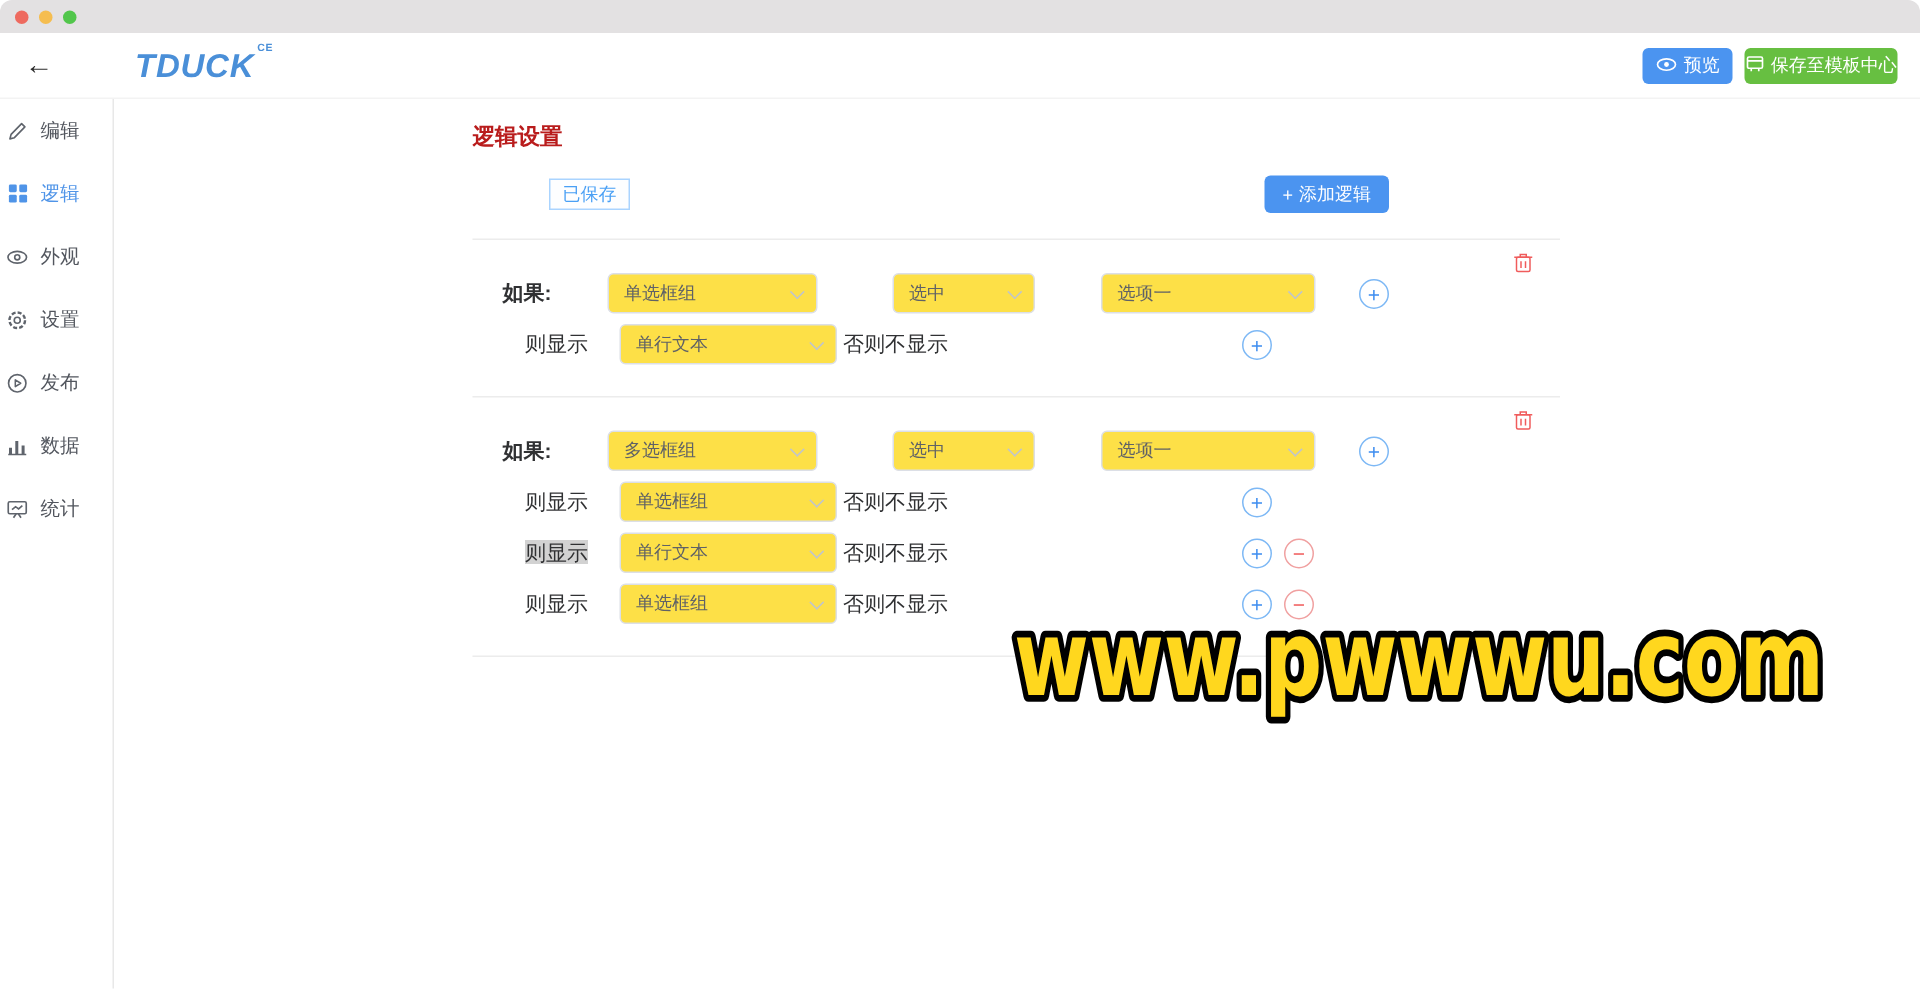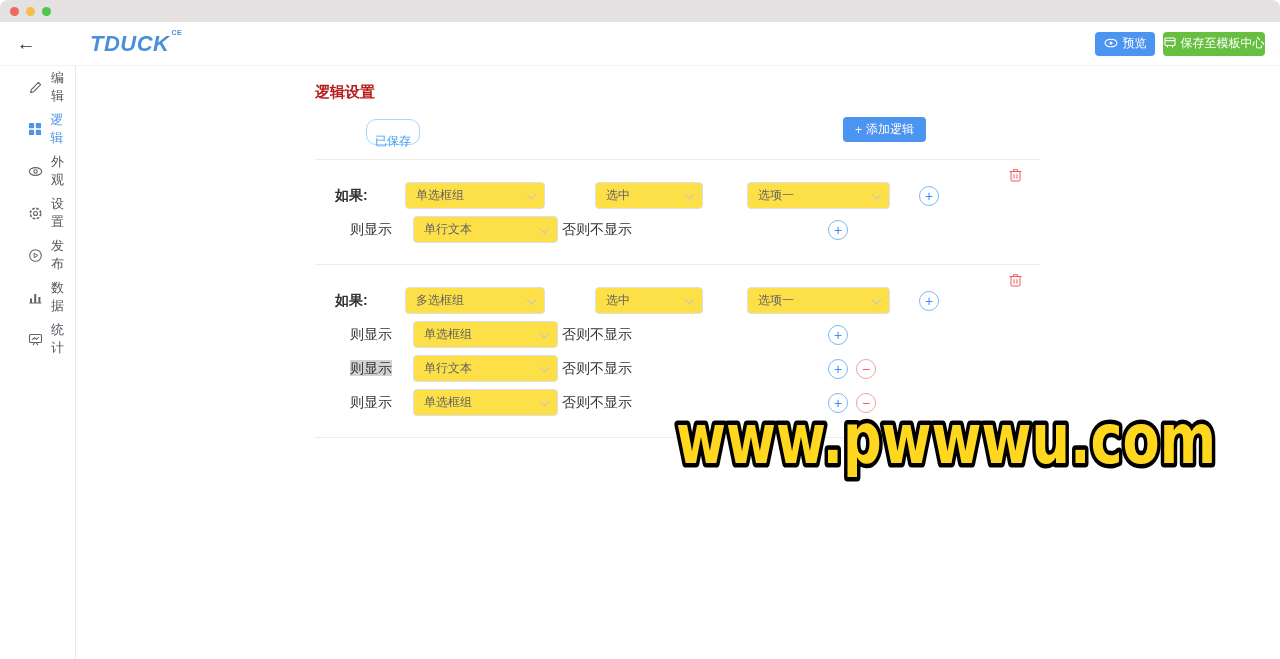--- a/index.html
+++ b/index.html
@@ -22,32 +22,32 @@
           font-style:italic; font-weight:bold; font-size:22px; color:#4a8fd8; letter-spacing:.5px; }
   .logo .sup { font-style:normal; font-size:7px; font-weight:bold; vertical-align:top; position:relative; top:-2px; margin-left:2px; }
   .hdr-buttons { position:absolute; right:15px; top:50%; transform:translateY(-50%); display:flex; gap:8px;align-items:center; }
   .btn { height:24px; border:none; border-radius:4px; color:#fff; font-size:12px;
          display:flex; align-items:center; justify-content:center; gap:5px; cursor:pointer; white-space:nowrap; }
   .btn-preview { width:60px;  background:#4b94f0; }
   .btn-save    { width:102px; background:#67bf41; }
 
   
   .sidebar { position:absolute; left:0; top:66px; bottom:0; width:76px; background:#fff; border-right:1px solid #e8e8e8; padding-top:0; }
-  .side-item { height:42px; display:flex; align-items:center; padding-left:28px; gap:8px;
+  .side-item { height:42px; display:flex; align-items:center; padding-left:4px; gap:8px;
                color:#52565e; font-size:13px; cursor:pointer; }
   .side-item .ic { width:15px; height:15px; display:flex; align-items:center; justify-content:center; }
   .side-item.active { color:#4f94e8; }
 
   
   .content { position:absolute; left:315px; top:84px; width:725px; }
   .title { font-size:15px; font-weight:700; color:#b91c1c; line-height:16px; }
   .desc  { margin-top:23px; font-size:12.5px; color:#9aa0a8; line-height:14px; }
   .toolbar { margin-top:17px; height:25px; position:relative; }
-  .badge { position:absolute; left:51px; top:2px; height:21px; line-height:19px; padding:12px 8px;
-           border:1px solid #aad4ff; border-radius:10px; color:#4aa0f5; font-size:12px; background:#fdfeff; cursor:default; }
+  .badge { position:absolute; left:51px; top:2px; height:21px; line-height:19px; padding:0 8px;
+           border:1px solid #aad4ff; border-radius:0; color:#4aa0f5; font-size:12px; background:#fdfeff; cursor:default; }
   .add-btn { position:absolute; left:528px; top:0; width:83px; height:25px; background:#4b94f0; color:#fff;
              border:none; border-radius:4px; font-size:12px; display:flex; align-items:center; justify-content:center; gap:4px; cursor:pointer; }
 
   .card { position:relative; border-top:1px solid #ececec; padding:22px 0 21px; margin-top:0; }
   .card.first { margin-top:17px; }
   .card.last { border-bottom:1px solid #ececec; }
   .trash { position:absolute; top:8px; right:17px; width:14px; height:15px; cursor:pointer; }
 
   .row { position:relative; display:flex; align-items:center; height:27px; margin-bottom:7px; font-size:14px; color:#303133; }
   .row:last-child { margin-bottom:0; }
@@ -55,21 +55,21 @@
   .then-label { margin-left:35px; width:63px; }
   .hl-bg { background:#d2d2d2; }
   .else-label { margin-left:4px; }
 
   .sel { height:27px; border:1px solid #dcdfe6; border-radius:4px; background:#fde047; display:flex; align-items:center;
          padding:0 24px 0 10px; font-size:12px; color:#606266; position:relative; cursor:pointer; }
   .sel .chev { position:absolute; right:9px; top:50%; width:7px; height:7px;
                border-right:1.4px solid #c0c4cc; border-bottom:1.4px solid #c0c4cc;
                transform:translateY(-70%) rotate(45deg); }
   .sel-w1 { width:140px; }
-  .sel-w2 { width:108px; margin-left:50px; }
+  .sel-w2 { width:95px; margin-left:50px; }
   .sel-w3 { width:143px; margin-left:44px; }
   .sel-a  { width:145px; }
 
   .icon-circle { width:20px; height:20px; border-radius:50%; display:flex; align-items:center; justify-content:center;
                  font-size:14px; line-height:1; cursor:pointer; background:#fff; }
   .plus  { border:1px solid #7db8f5; color:#3f8ef0; }
   .minus { border:1px solid #f0a0a0; color:#f05c5c; }
   .cond-plus { margin-left:29px; }
   .row-icons { position:absolute; left:513px; top:50%; transform:translateY(-50%); display:flex; gap:8px; }
 

